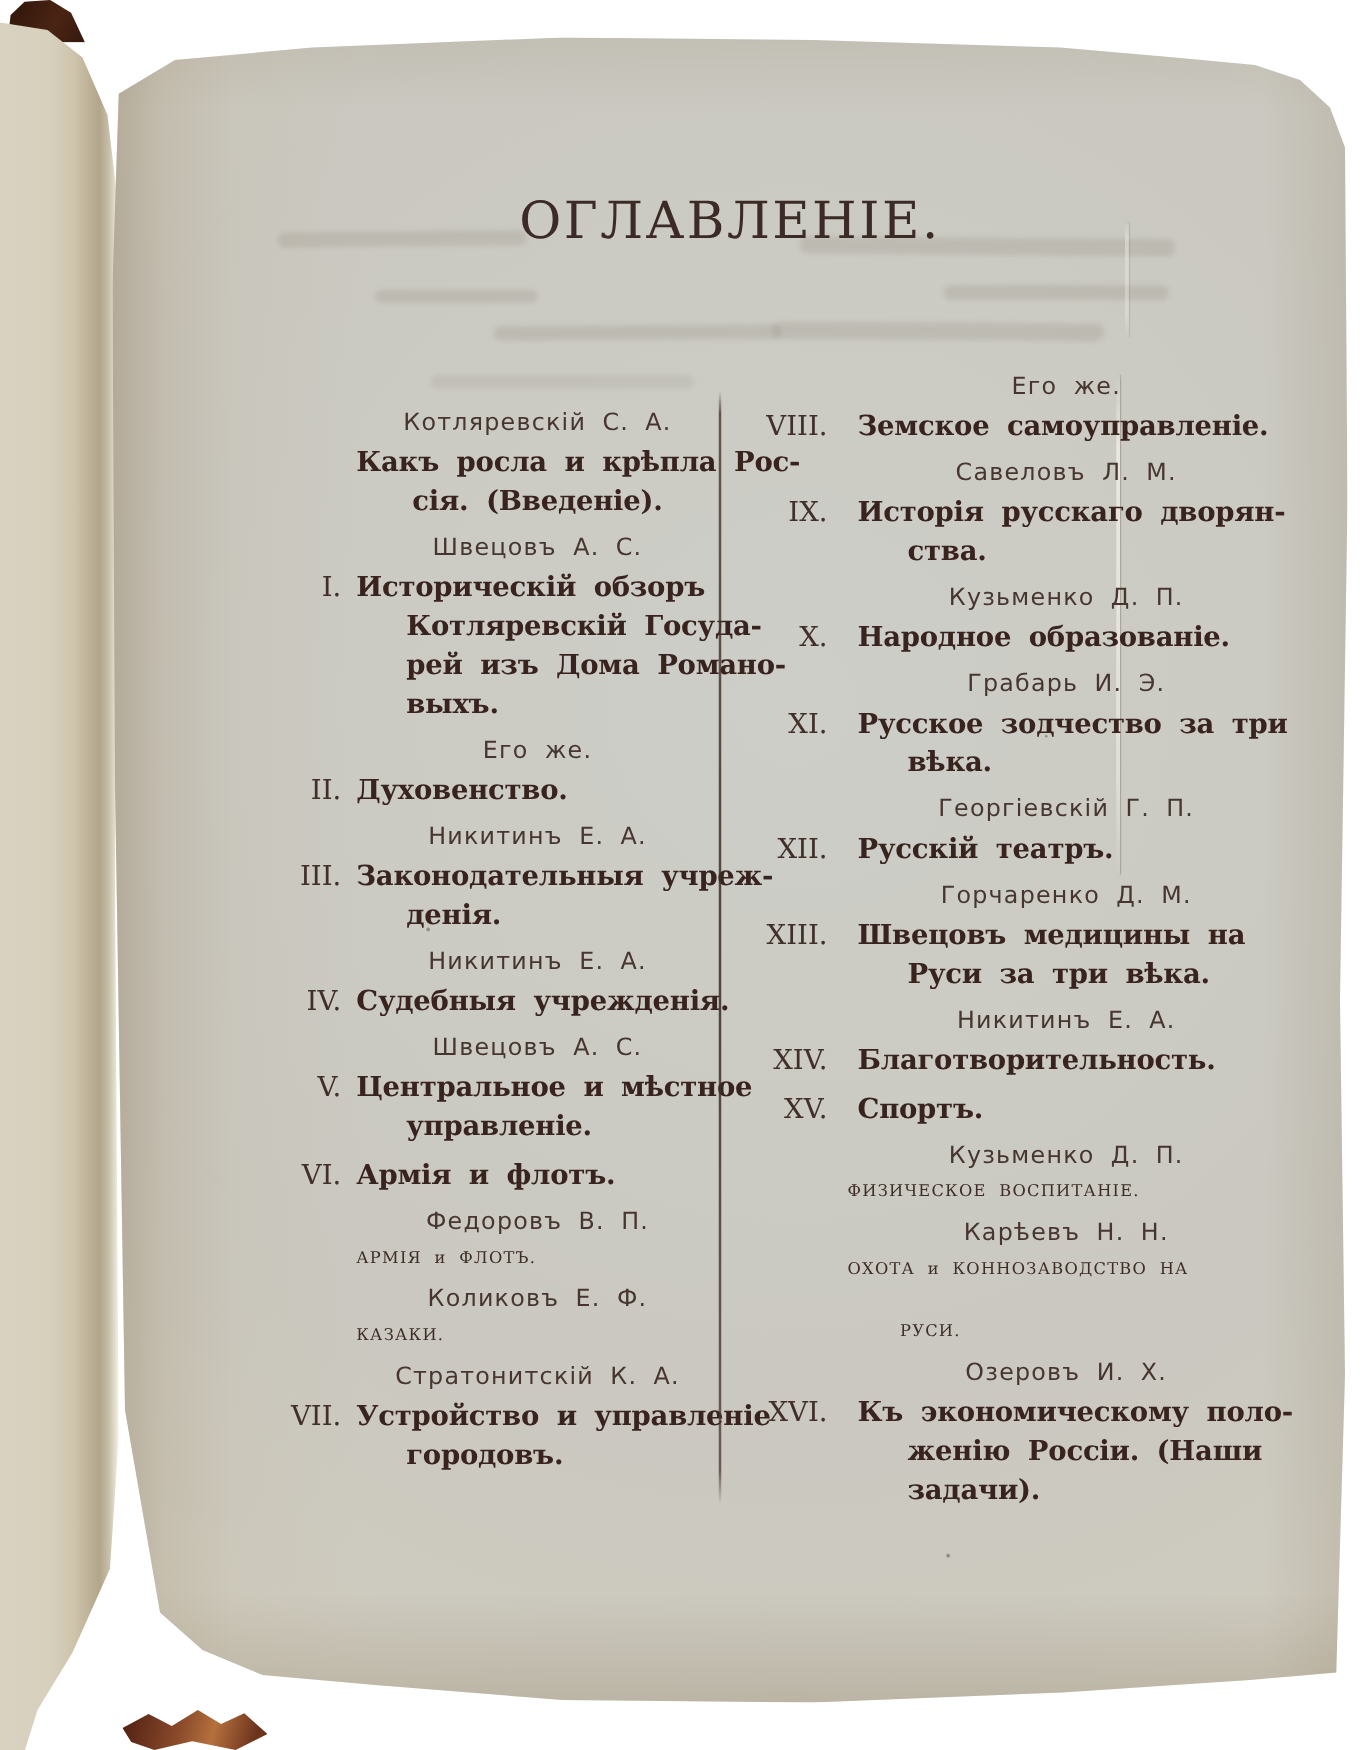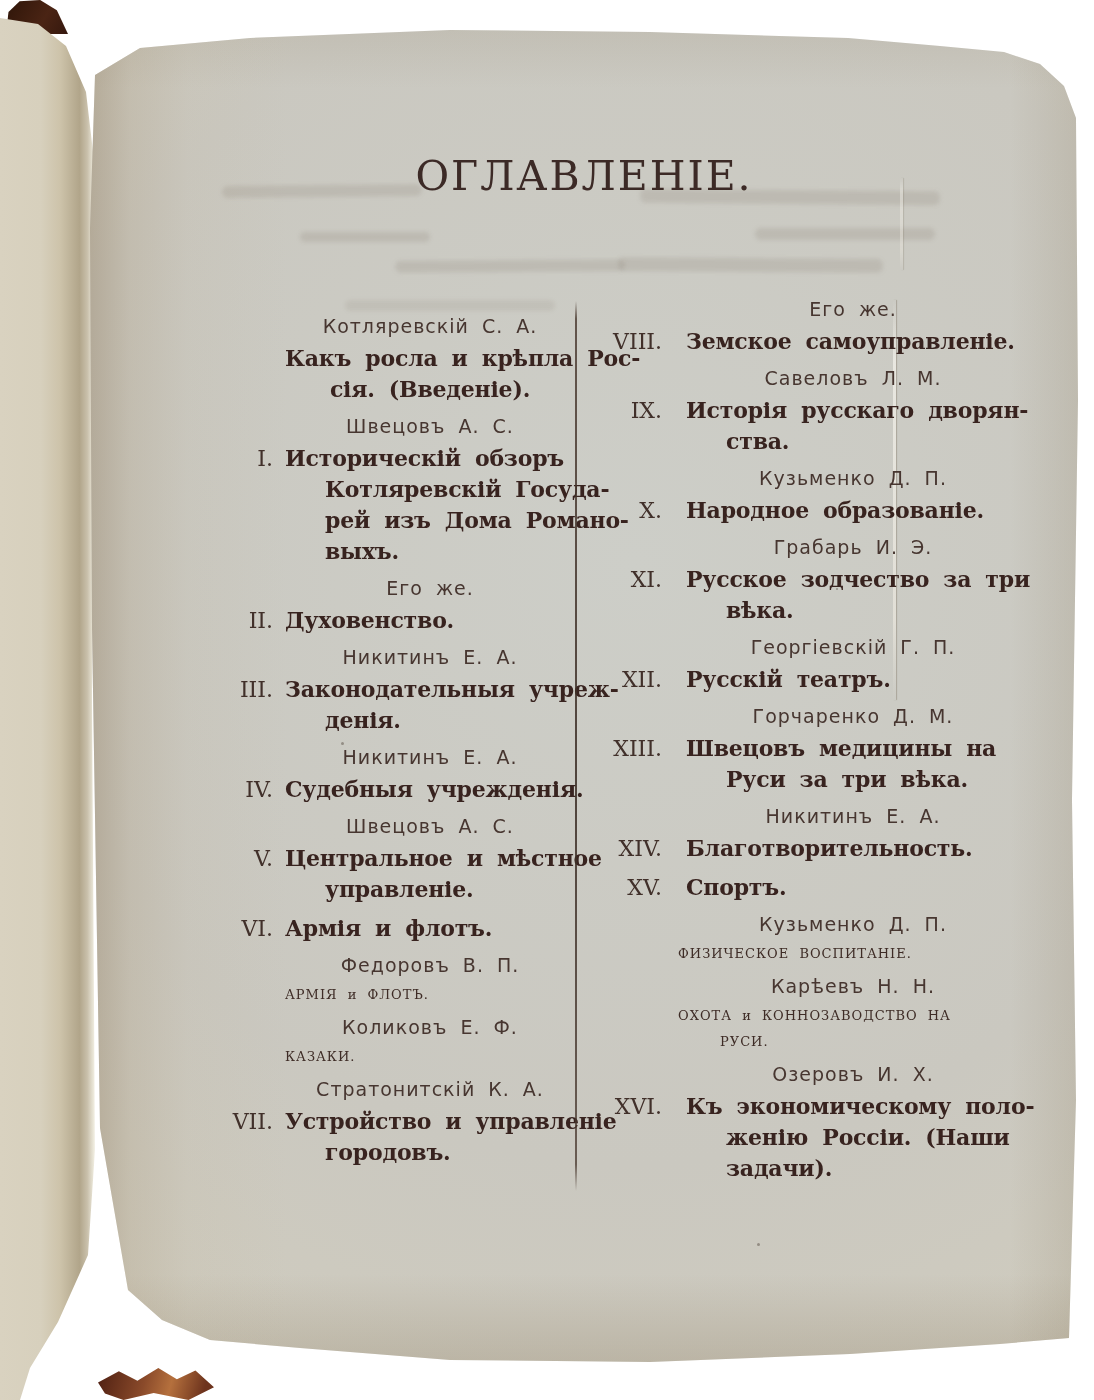--- a/index.html
+++ b/index.html
@@ -112,21 +112,21 @@
   .sub{display:flex;margin:0 0 6px 0;}
   .sub .spacer{flex:0 0 157px;}
   .col-right .sub .spacer{flex:0 0 90px;}
   .sub .lines{flex:1 1 auto;}
   .sub .line{
     font-family:"DejaVu Serif",serif;
     font-size:13px;line-height:26px;
     letter-spacing:1px;word-spacing:5px;
     white-space:nowrap;color:#3e2c26;
   }
-  .sub .line + .line{padding-left:42px;}
+  .sub .line + .line{padding-left:42px;margin-top:24px;}
 </style>
 </head>
 <body>
 
 <div class="scene">
   <div class="cover-blob"></div>
   <div class="left-page"></div>
   <div class="tassel"></div>
 
   <div class="page">

